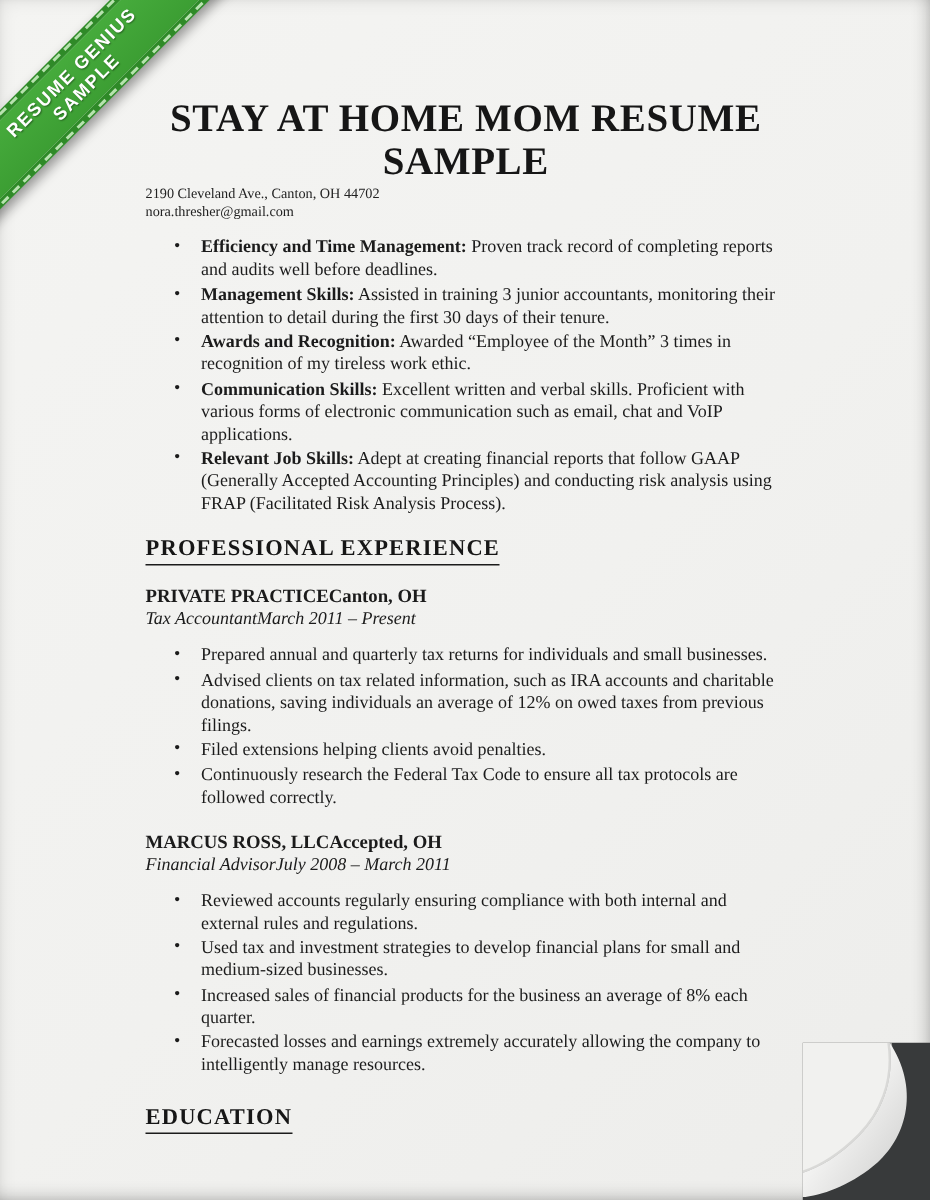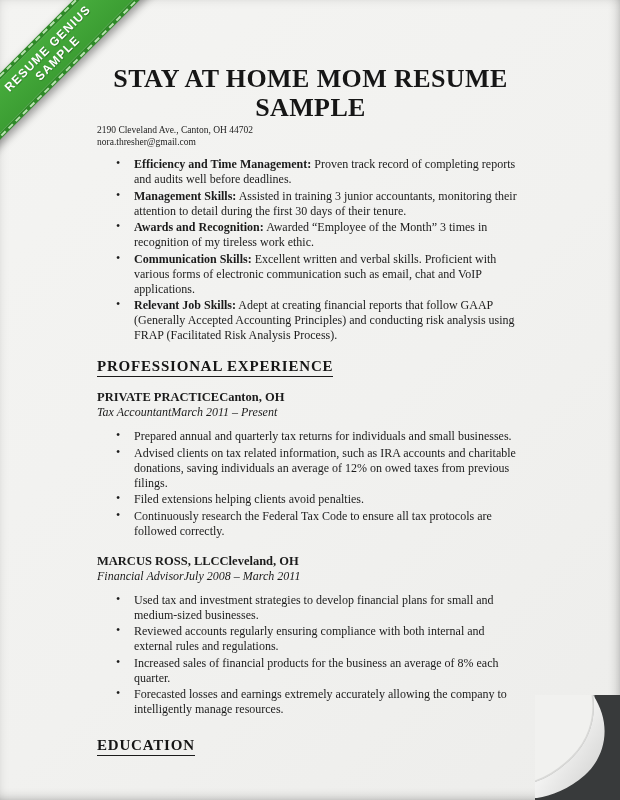--- a/index.html
+++ b/index.html
@@ -105,29 +105,29 @@
           <li>Prepared annual and quarterly tax returns for individuals and small businesses.</li>
           <li>Advised clients on tax related information, such as IRA accounts and charitable donations, saving individuals an average of 12% on owed taxes from previous filings.</li>
           <li>Filed extensions helping clients avoid penalties.</li>
           <li>Continuously research the Federal Tax Code to ensure all tax protocols are followed correctly.</li>
         </ul>
       </div>
 
       <div class="job job2">
         <div class="row">
           <span class="company">MARCUS ROSS, LLC</span>
-          <span class="loc">Cleveland, OH</span>
+          <span class="loc">Accepted, OH</span>
         </div>
         <div class="row">
           <span class="role">Financial Advisor</span>
           <span class="dates">July 2008 – March 2011</span>
         </div>
         <ul class="blt">
+          <li>Reviewed accounts regularly ensuring compliance with both internal and external rules and regulations.</li>
           <li>Used tax and investment strategies to develop financial plans for small and medium-sized businesses.</li>
-          <li>Reviewed accounts regularly ensuring compliance with both internal and external rules and regulations.</li>
           <li>Increased sales of financial products for the business an average of 8% each quarter.</li>
           <li>Forecasted losses and earnings extremely accurately allowing the company to intelligently manage resources.</li>
         </ul>
       </div>
     </section>
 
     <section>
       <div class="h2wrap edu"><h2 class="sec-heading">EDUCATION</h2></div>
 
     </section>

